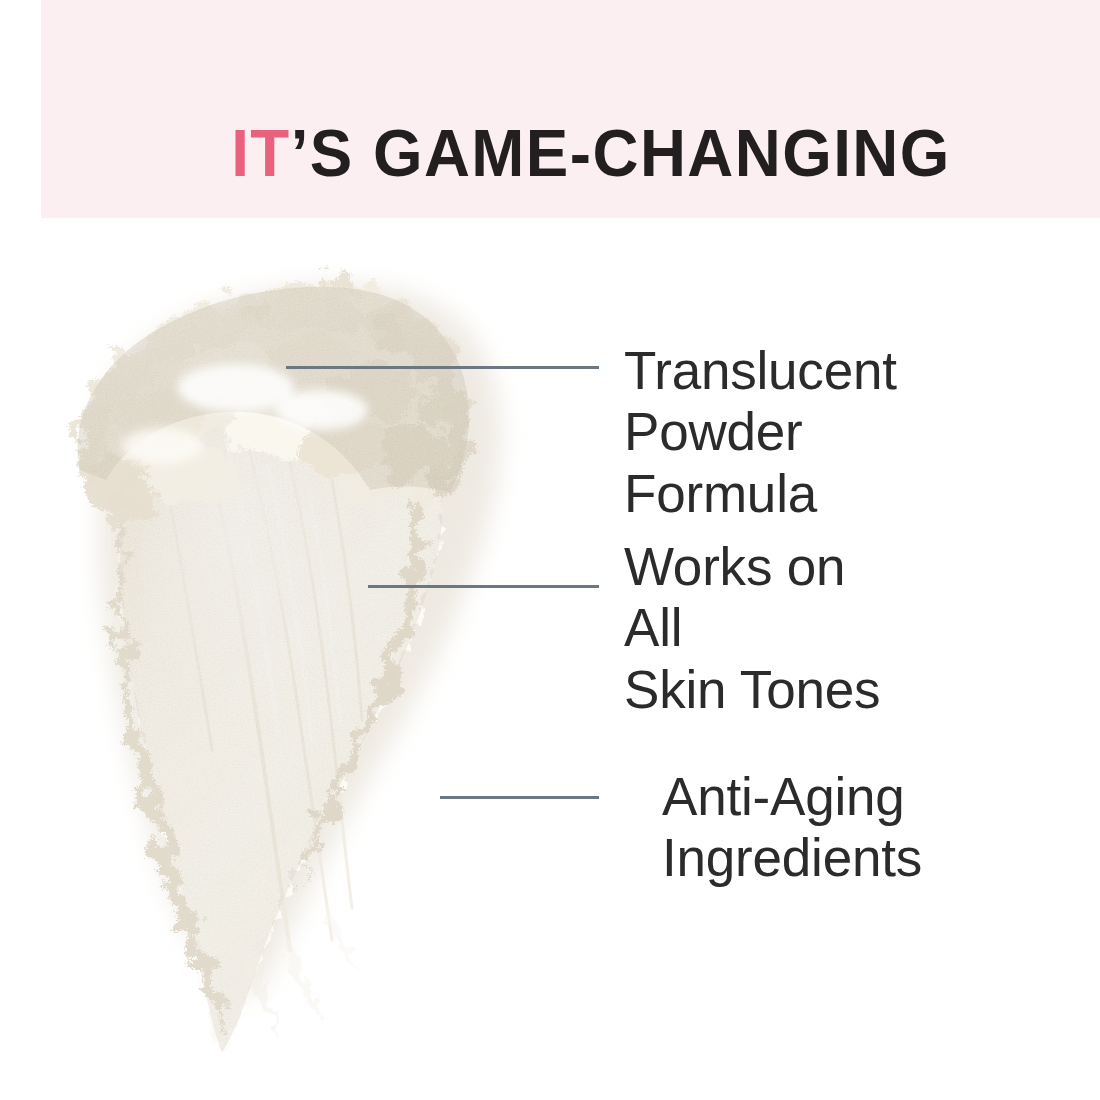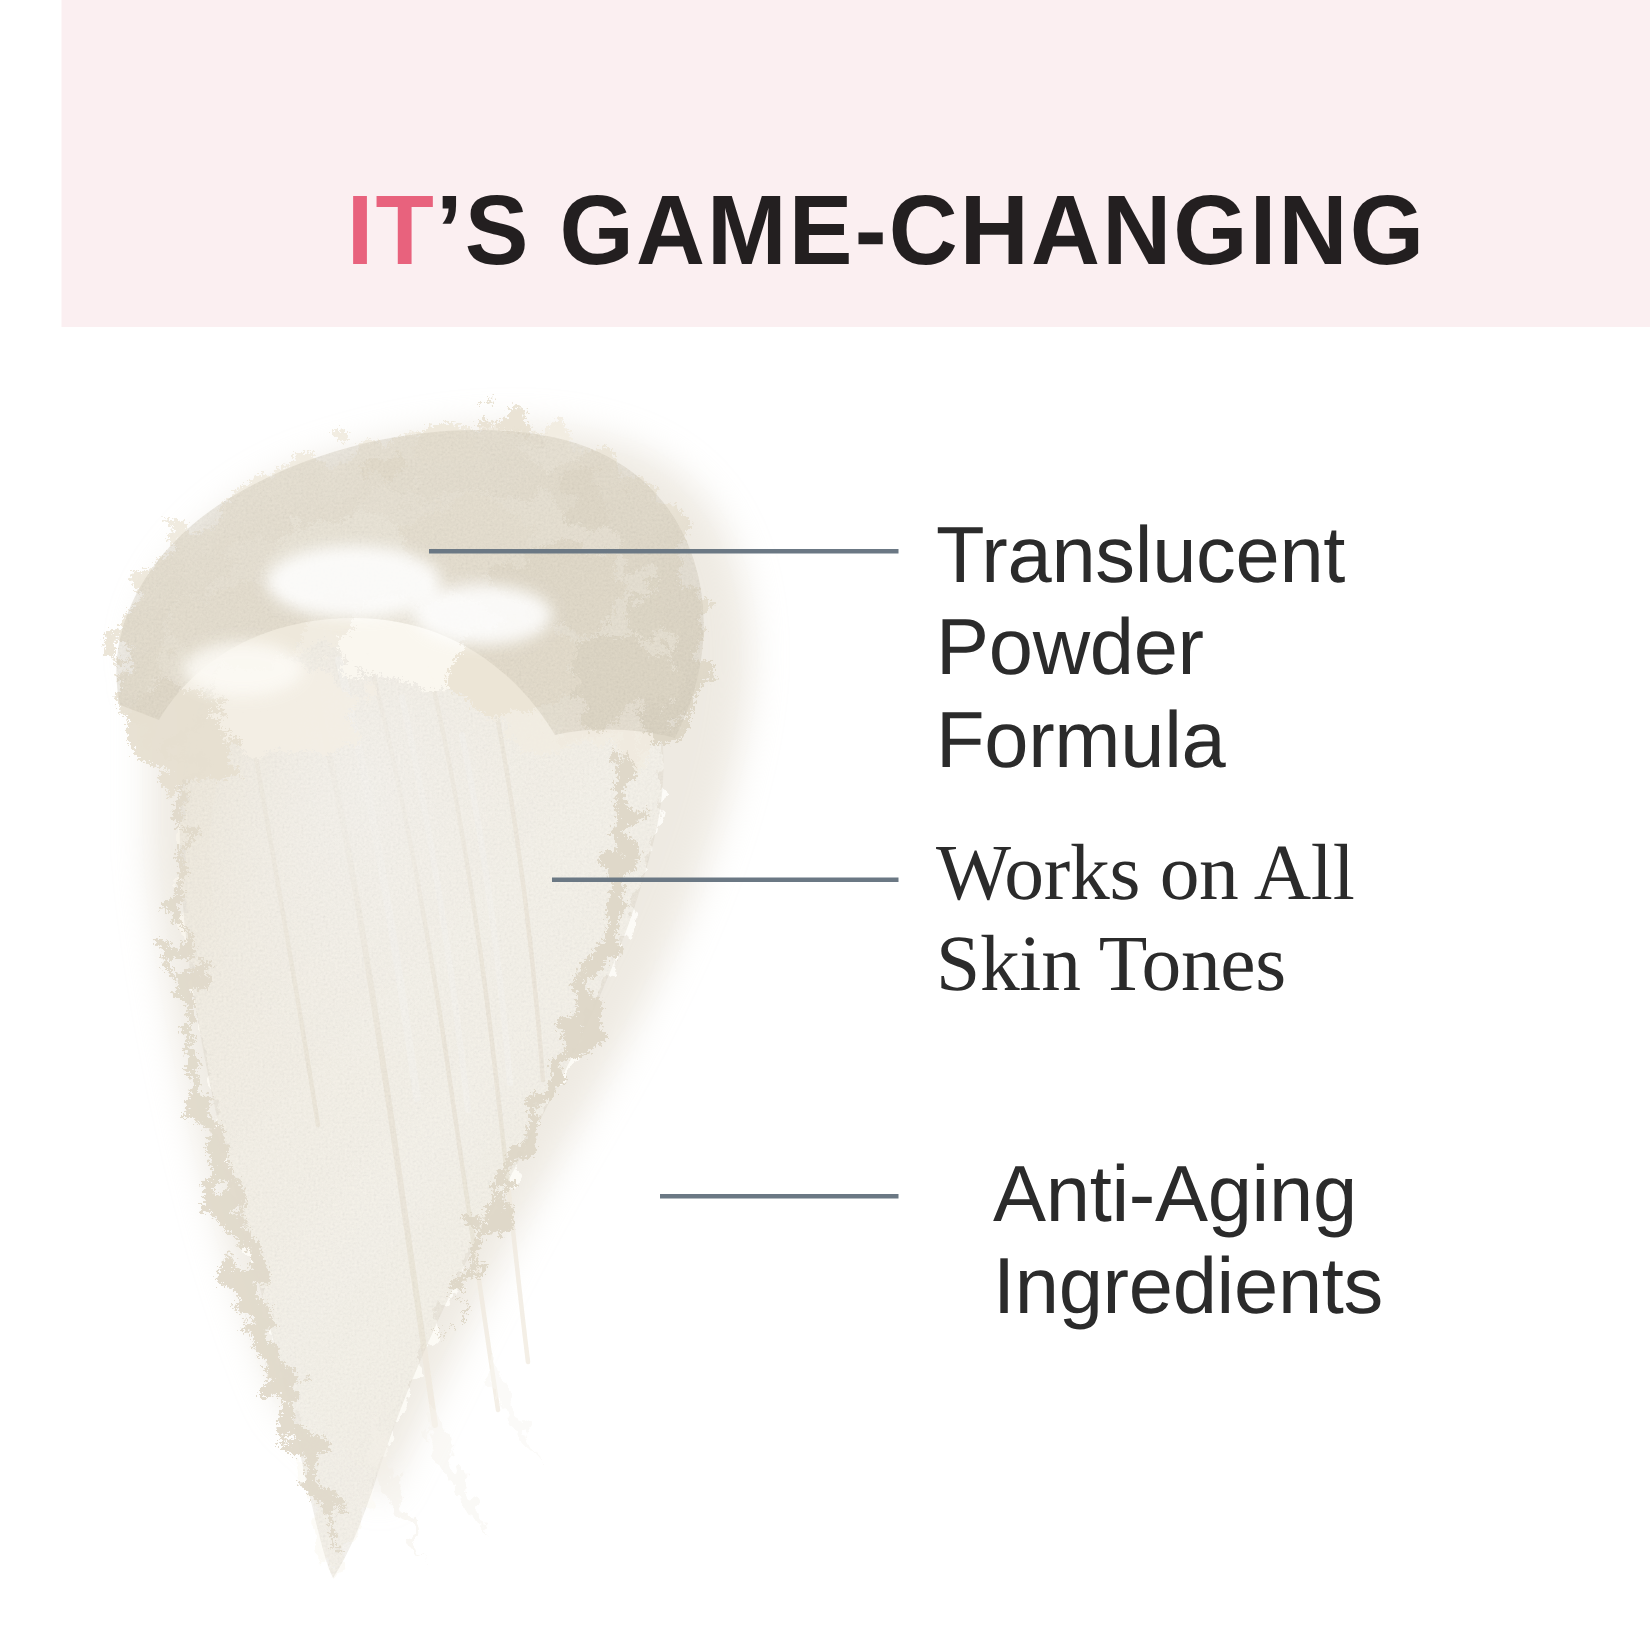--- a/index.html
+++ b/index.html
@@ -83,21 +83,21 @@
     font-size: 53px;
     line-height: 1.16;
     letter-spacing: -0.2px;
     white-space: pre-line;
   }
 
   #line-1  { left: 286px; top: 366px; width: 313px; }
   #label-1 { left: 624px; top: 340px; }
 
   #line-2  { left: 368px; top: 585px; width: 231px; }
-  #label-2 { left: 624px; top: 552px; font-family: Liberation Serif, serif; }
+  #label-2 { left: 624px; top: 536px; }
 
   #line-3  { left: 440px; top: 796px; width: 159px; }
   #label-3 { left: 624px; top: 766px; margin-left: 38px; }
 </style>
 </head>
 <body>
 
 <div id="page">
 
   <div id="header-banner">

